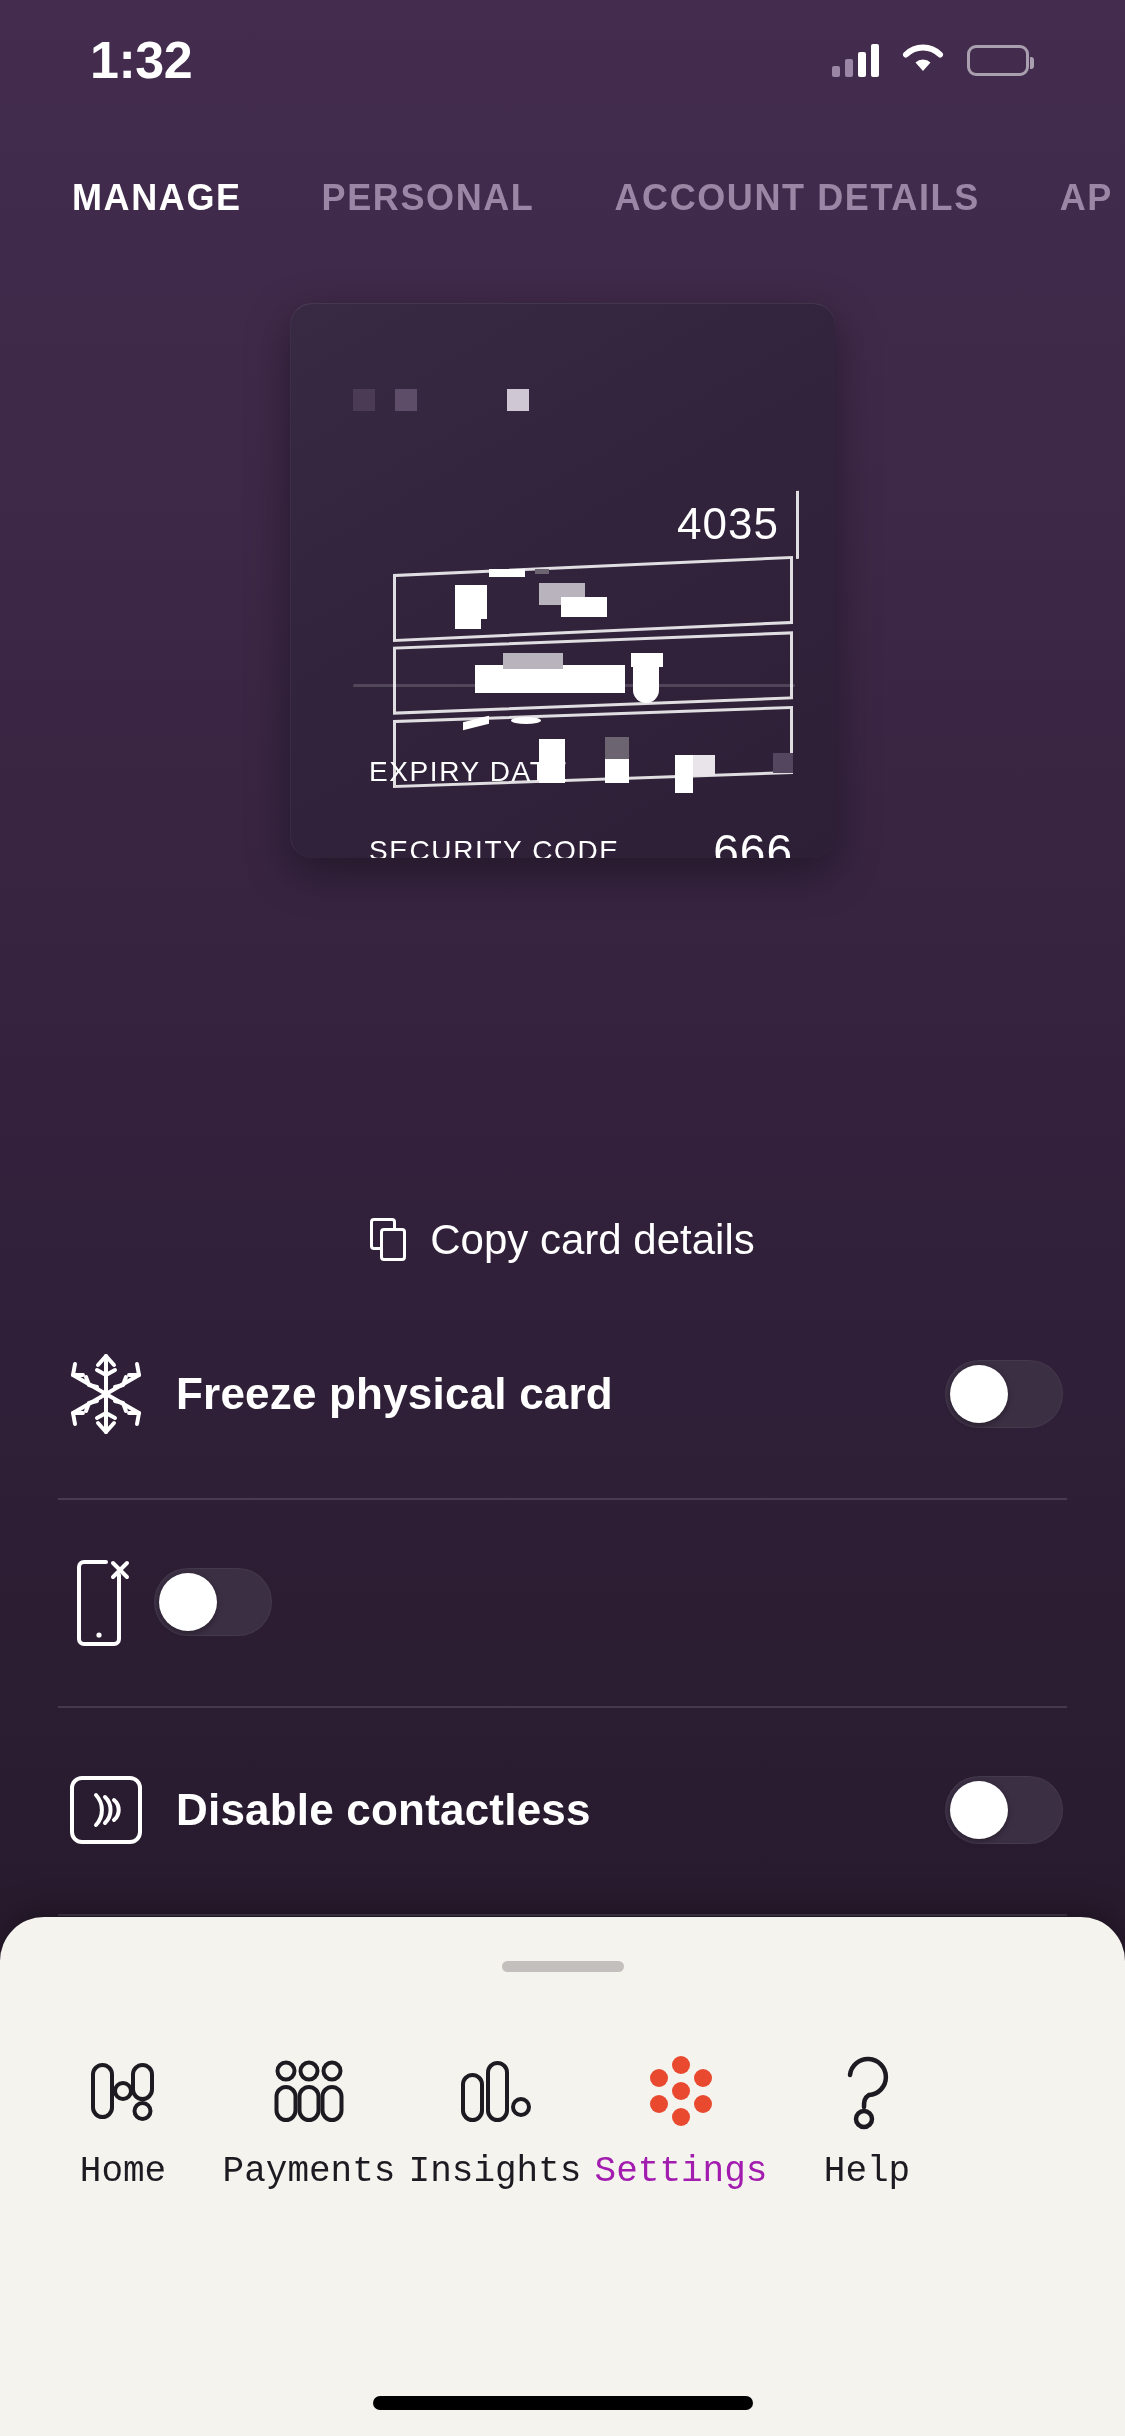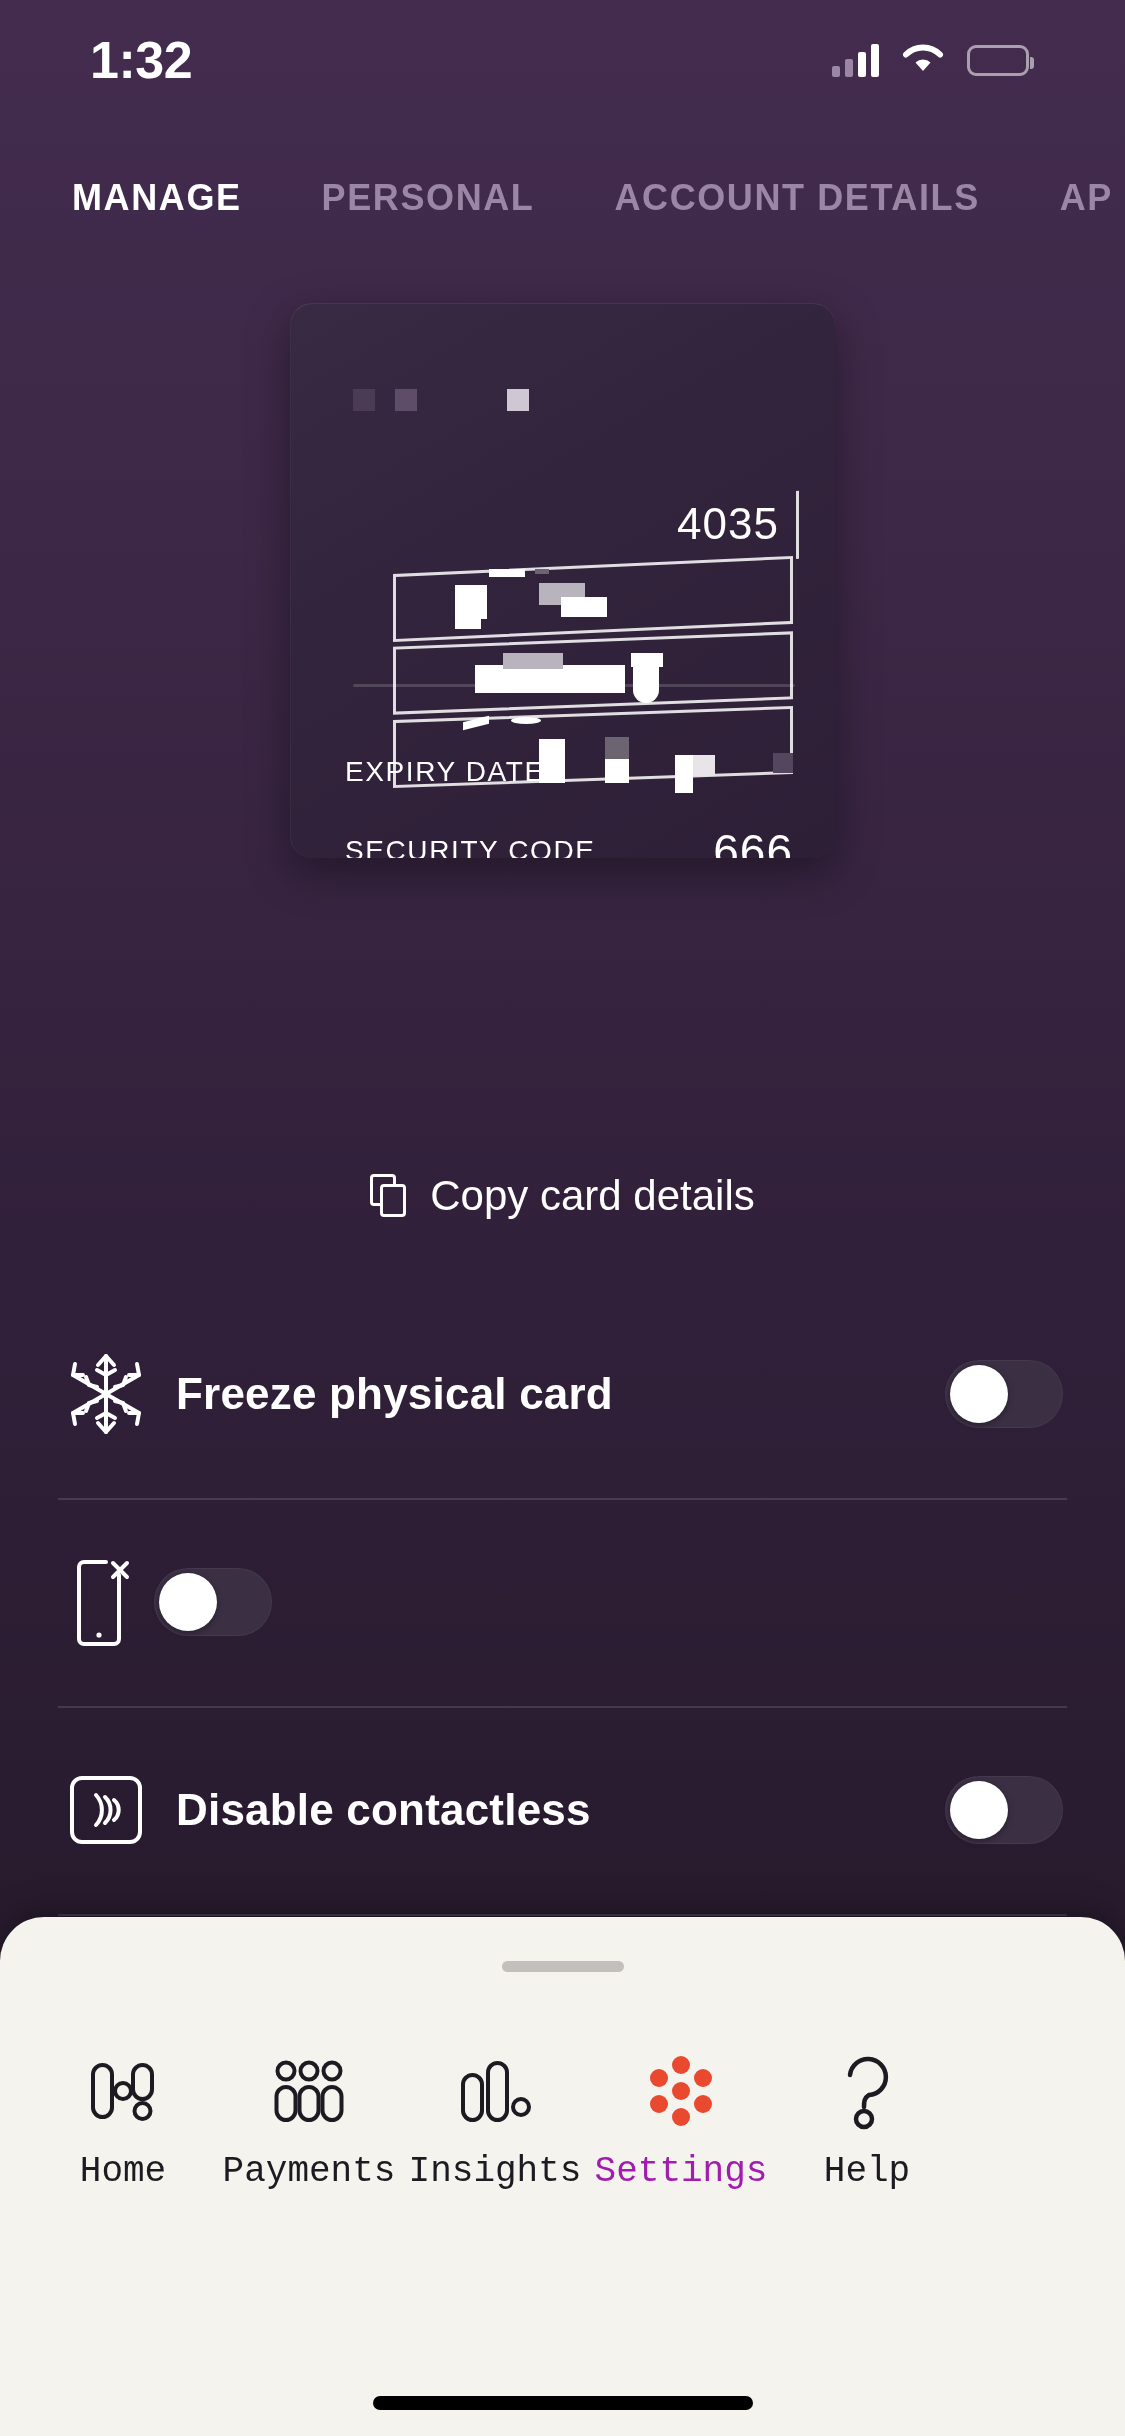--- a/index.html
+++ b/index.html
@@ -99,37 +99,37 @@
   .redact-blob { position:absolute; background:#ffffff; }
   .redact-blob.grey { background:#b9b3bd; }
   .redact-blob.dgrey { background:#6d6472; }
 
   
   #card-divider {
     position:absolute; left:62px; right:40px; top:380px;
     height:3px; background:rgba(255,255,255,.16); border-radius:2px;
   }
   .card-row {
-    position:absolute; left:54px; right:42px;
+    position:absolute; left:78px; right:42px;
     display:flex; align-items:center; justify-content:space-between;
   }
   #row-expiry { top:448px; height:40px; }
   #row-cvv    { top:524px; height:46px; }
   .card-label {
     color:#ffffff; font-size:28px; font-weight:400; letter-spacing:1.6px;
   }
   .card-value { color:#ffffff; font-size:46px; font-weight:400; letter-spacing:1px;text-align:center; }
   #expiry-redact { position:relative; width:118px; height:42px; }
   #expiry-redact .r1 { position:absolute; left:0;  top:4px;  width:18px; height:38px; background:#ffffff; }
   #expiry-redact .r2 { position:absolute; left:18px; top:4px;  width:22px; height:21px; background:#e8e4ea; }
   #expiry-redact .r3 { position:absolute; left:98px; top:2px;  width:20px; height:20px; background:#554660; }
 
   
   #copy-row {
-    position:absolute; left:0; top:1172px; width:1125px;
+    position:absolute; left:0; top:1216px; width:1125px;
     display:flex; align-items:center; justify-content:center; gap:22px;
   }
   #copy-icon { position:relative; width:38px; height:44px; }
   #copy-icon .back {
     position:absolute; left:0; top:0; width:26px; height:32px;
     border:3px solid #ffffff; border-radius:4px;
   }
   #copy-icon .front {
     position:absolute; left:10px; top:10px; width:26px; height:33px;
     border:3px solid #ffffff; border-radius:4px; background:#33233d;

